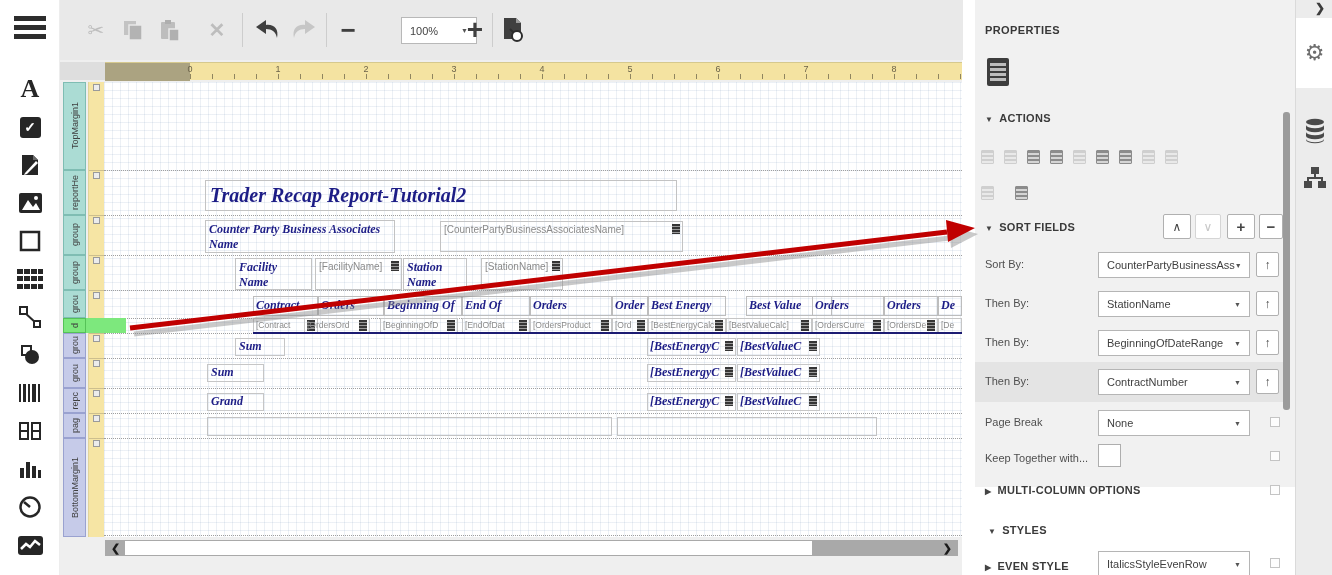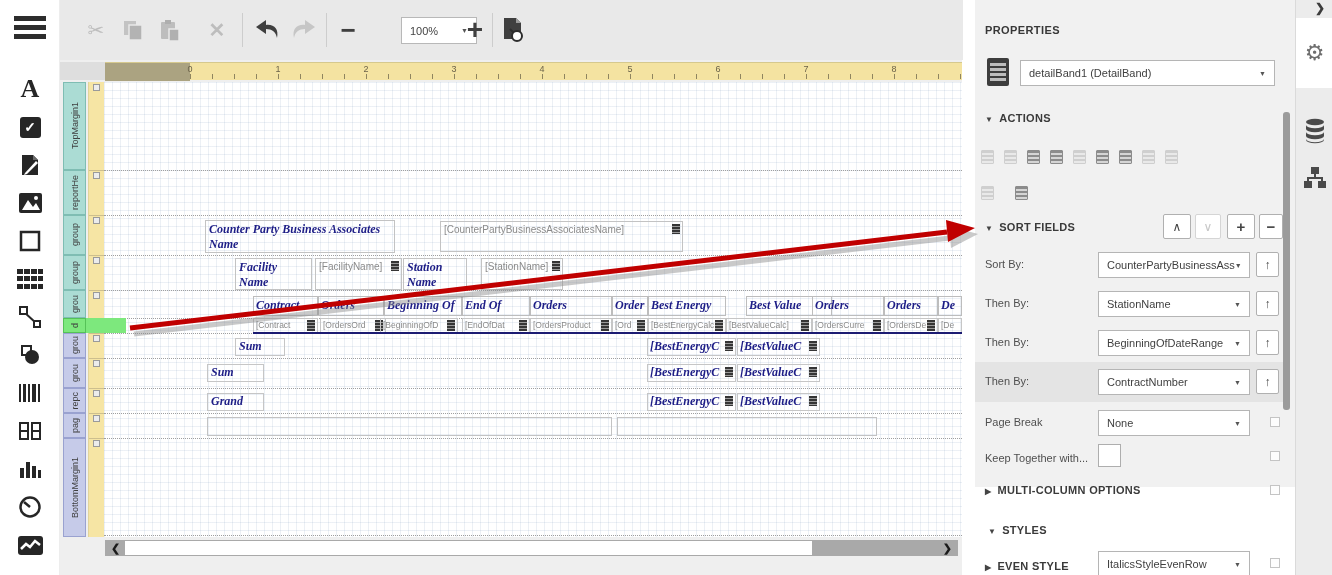--- a/index.html
+++ b/index.html
@@ -369,20 +369,21 @@
     <div class="bline" style="top:173px"></div>
       <div class="bline" style="top:208px"></div>
     <div class="bline" style="top:236px"></div>
       <div class="bline" style="top:251px"></div>
     <div class="bline" style="top:276px"></div>
       <div class="bline" style="top:306px"></div>
     <div class="bline" style="top:331px"></div>
       <div class="bline" style="top:356px"></div>
     <div class="bline" style="top:453px"></div>
 
+    <div class="rbox navy title-box" style="left:101px;top:98px;width:472px;height:31px">Trader Recap Report-Tutorial2</div>
 
     <div class="rbox rfield" style="left:336px;top:139px;width:243px;height:31px">
       <span>[CounterPartyBusinessAssociatesName]</span>
       <span class="fglyph"></span>
     </div>
     <div class="rbox navy rlabel" style="left:101px;top:138px;width:190px;height:33px">Counter Party Business Associates Name</div>
 
     <div class="rbox navy rlabel" style="left:131px;top:176px;width:77px;height:32px">Facility Name</div>
     <div class="rbox rfield" style="left:211px;top:176px;width:87px;height:32px">
       <span>[FacilityName]</span>
@@ -400,21 +401,21 @@
     <div class="hcell" style="left:358px;width:68px">End Of</div>
     <div class="hcell" style="left:426px;width:82px">Orders</div>
     <div class="hcell" style="left:508px;width:36px">Order</div>
     <div class="hcell" style="left:544px;width:78px">Best Energy</div>
     <div class="hcell" style="left:642px;width:86px">Best Value</div>
     <div class="hcell" style="left:708px;width:72px">Orders</div>
     <div class="hcell" style="left:780px;width:54px">Orders</div>
     <div class="hcell" style="left:834px;width:24px">De</div>
 
     <div class="fcell" style="left:149px;width:65px"><span>[Contract</span><span class="fglyph"></span></div>
-    <div class="fcell" style="left:216px;width:66px"><span>[OrdersOrd</span><span class="fglyph"></span></div>
+    <div class="fcell" style="left:200px;width:66px"><span>[OrdersOrd</span><span class="fglyph"></span></div>
     <div class="fcell" style="left:276px;width:78px"><span>[BeginningOfD</span><span class="fglyph"></span></div>
     <div class="fcell" style="left:358px;width:68px"><span>[EndOfDat</span><span class="fglyph"></span></div>
     <div class="fcell" style="left:426px;width:82px"><span>[OrdersProduct</span><span class="fglyph"></span></div>
     <div class="fcell" style="left:508px;width:36px"><span>[Ord</span><span class="fglyph"></span></div>
     <div class="fcell" style="left:544px;width:78px"><span>[BestEnergyCalc</span><span class="fglyph"></span></div>
     <div class="fcell" style="left:622px;width:86px"><span>[BestValueCalc]</span><span class="fglyph"></span></div>
     <div class="fcell" style="left:708px;width:72px"><span>[OrdersCurre</span><span class="fglyph"></span></div>
     <div class="fcell" style="left:780px;width:54px"><span>[OrdersDe</span><span class="fglyph"></span></div>
     <div class="fcell" style="left:834px;width:24px"><span>[De</span></div>
     <div style="position:absolute;left:149px;top:250px;width:709px;height:2px;background:#1b1b72;z-index:2"></div>
@@ -446,24 +447,20 @@
 
 <div id="panel">
   <div class="ptitle">PROPERTIES</div>
 
   <div class="sel-icon">
       <i></i>
       <i></i>
       <i></i>
       <i></i>
     </div>
-  <div class="dropdown" style="left:45px;top:60px;width:255px">
-    <span>detailBand1 (DetailBand)</span>
-    <span class="dd-caret">▼</span>
-  </div>
 
   <div class="sechead" style="left:10px;top:112px">
     <span class="caret">▼</span><span>ACTIONS</span>
   </div>
   <div class="aicon light" style="left:6px;top:150px"></div>
   <div class="aicon light" style="left:29px;top:150px"></div>
   <div class="aicon darkk" style="left:52px;top:150px"></div>
   <div class="aicon darkk" style="left:75px;top:150px"></div>
   <div class="aicon light" style="left:98px;top:150px"></div>
   <div class="aicon darkk" style="left:121px;top:150px"></div>

